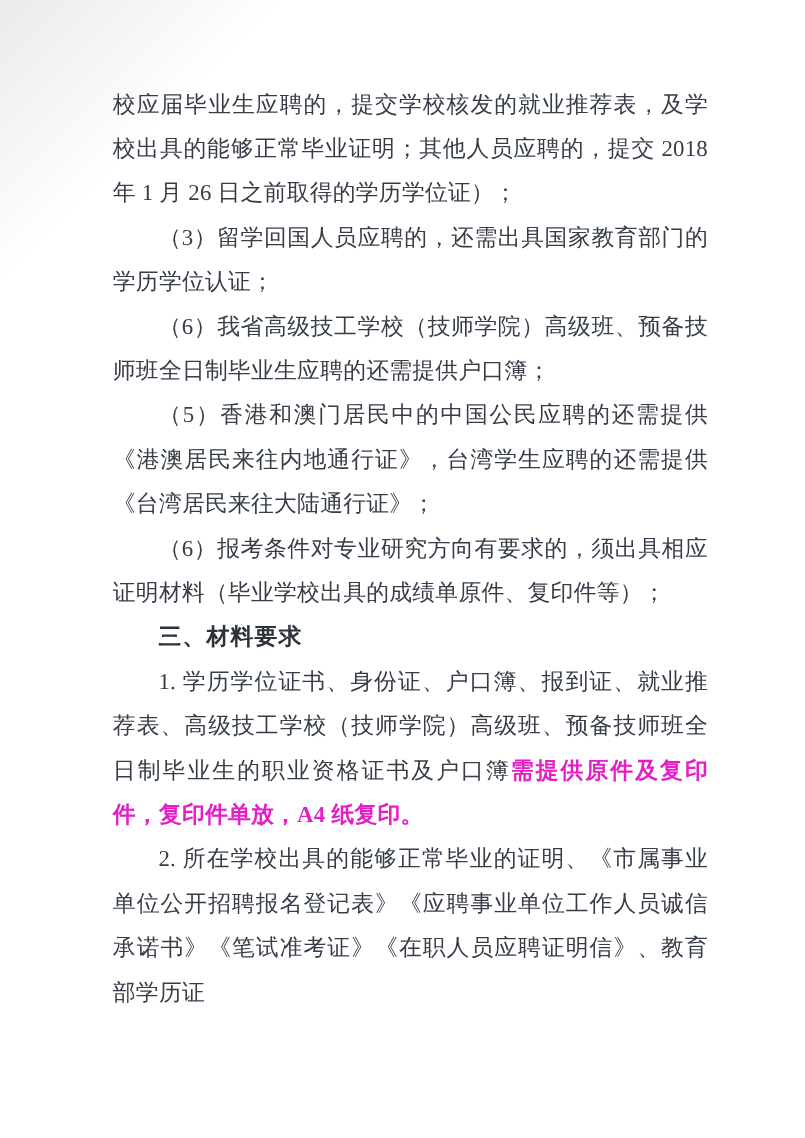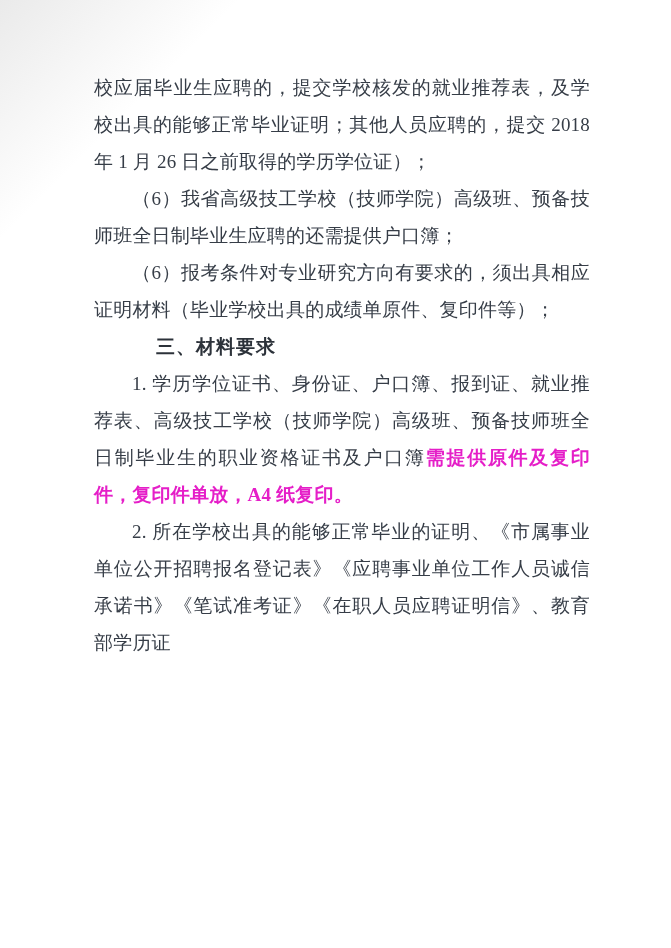--- a/index.html
+++ b/index.html
@@ -39,29 +39,30 @@
   .run-normal { color: var(--text-color, #363d47); }
   .run-highlight {
     color: var(--hl-color, #e51ec8);
     font-weight: 700;
   }
   .run-heading {
     color: var(--heading-color, #2c323a);
     font-weight: 700;
     font-family: Liberation Serif, serif;
     letter-spacing: 1px;
-    margin-left: 24px;
   }
 </style>
 </head>
 <body>
 
 <div class="page">
   <div class="content">
 
   <p class="para"><span class="run-normal">校应届毕业生应聘的，提交学校核发的就业推荐表，及学校出具的能够正常毕业证明；其他人员应聘的，提交 2018 年 1 月 26 日之前取得的学历学位证）；</span></p>
+      <p class="para indent"><span class="run-normal">（3）留学回国人员应聘的，还需出具国家教育部门的学历学位认证；</span></p>
       <p class="para indent"><span class="run-normal">（6）我省高级技工学校（技师学院）高级班、预备技师班全日制毕业生应聘的还需提供户口簿；</span></p>
+      <p class="para indent"><span class="run-normal">（5）香港和澳门居民中的中国公民应聘的还需提供《港澳居民来往内地通行证》，台湾学生应聘的还需提供《台湾居民来往大陆通行证》；</span></p>
       <p class="para indent"><span class="run-normal">（6）报考条件对专业研究方向有要求的，须出具相应证明材料（毕业学校出具的成绩单原件、复印件等）；</span></p>
       <p class="para indent"><span class="run-heading">三、材料要求</span></p>
       <p class="para indent"><span class="run-normal">1. 学历学位证书、身份证、户口簿、报到证、就业推荐表、高级技工学校（技师学院）高级班、预备技师班全日制毕业生的职业资格证书及户口簿</span><span class="run-highlight">需提供原件及复印件，复印件单放，A4 纸复印。</span></p>
       <p class="para indent"><span class="run-normal">2. 所在学校出具的能够正常毕业的证明、《市属事业单位公开招聘报名登记表》《应聘事业单位工作人员诚信承诺书》《笔试准考证》《在职人员应聘证明信》、教育部学历证</span></p>
     </div>
 </div>
 
 </body></html>

